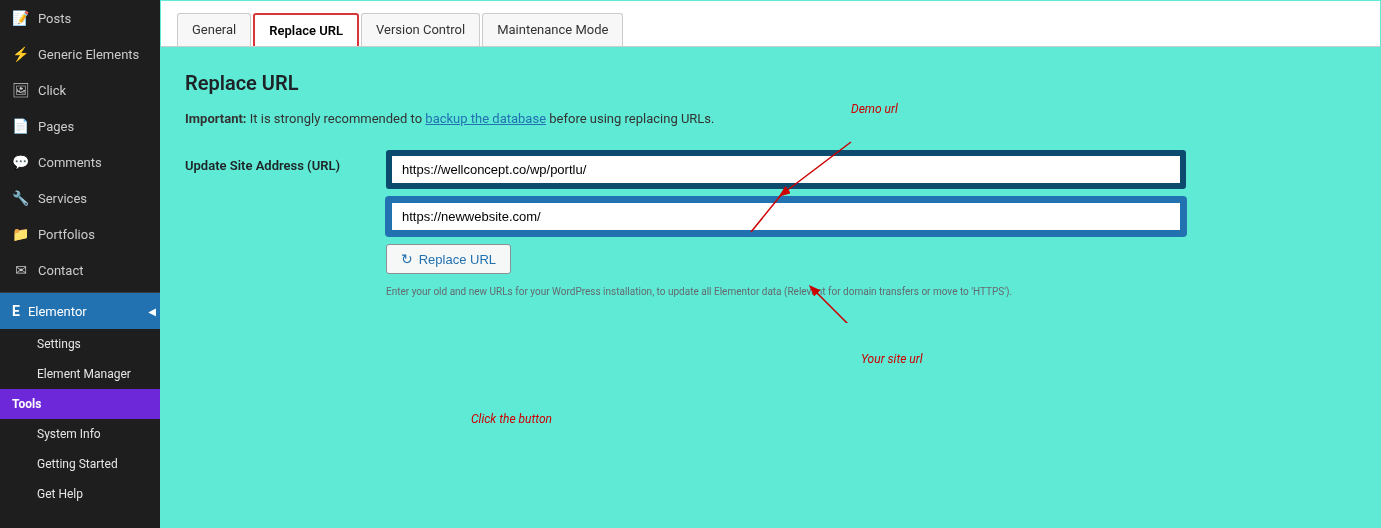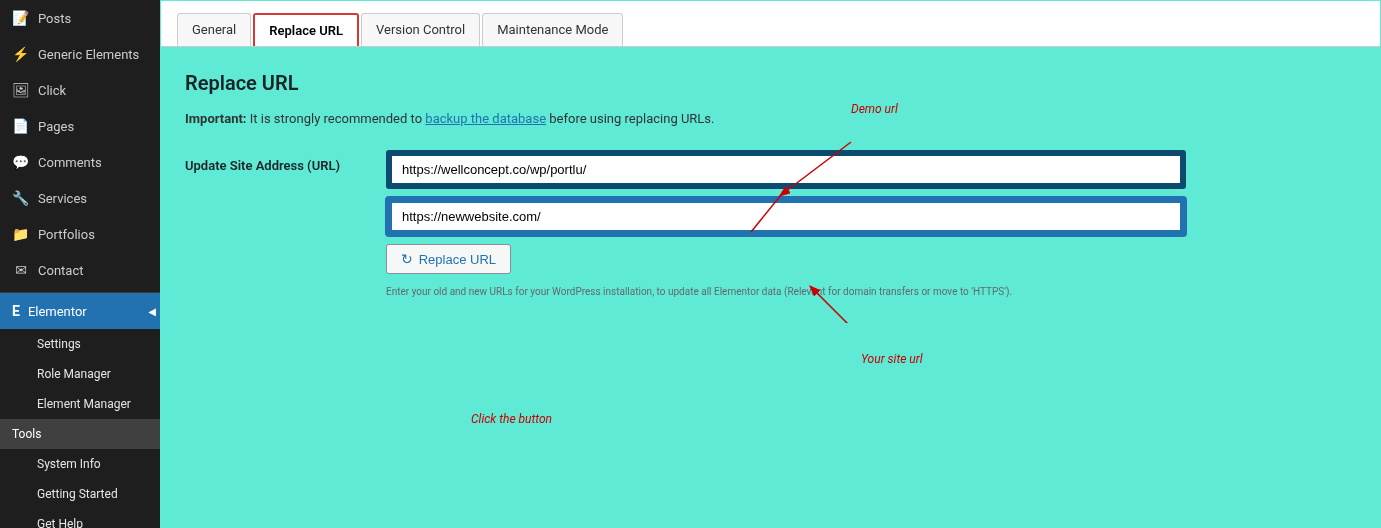--- a/index.html
+++ b/index.html
@@ -27,24 +27,24 @@
     }
     .sidebar-item .icon { font-size: 14px; width: 18px; text-align: center; }
 
     .sidebar-sub-item {
       padding: 8px 12px 8px 37px;
       cursor: pointer;
       color: #e5e5e5;
       font-size: 12px;
     }
     .sidebar-sub-item.highlighted {
-      background: #404040;
+      background: #6d28d9;
       color: #fff;
       padding: 8px 12px 8px 12px;
-      font-weight: 400;
+      font-weight: 700;
     }
 
     
     .main {
       flex: 1;
       background: #5eead4;
       overflow-y: auto;
       padding: 1px;
     }
 
@@ -208,23 +208,20 @@
   </div>
 
   <div class="elementor-section">
     <div class="elementor-header">
       <span class="icon" style="font-weight:bold;font-size:14px;">E</span>
       <span>Elementor</span>
       <span class="collapse-arrow">◀</span>
     </div>
     <div class="sidebar-sub-item">
       <span>Settings</span>
-    </div>
-    <div class="sidebar-sub-item">
-      <span>Role Manager</span>
     </div>
     <div class="sidebar-sub-item">
       <span>Element Manager</span>
     </div>
     <div class="sidebar-sub-item highlighted">
       <span>Tools</span>
     </div>
     <div class="sidebar-sub-item">
       <span>System Info</span>
     </div>

